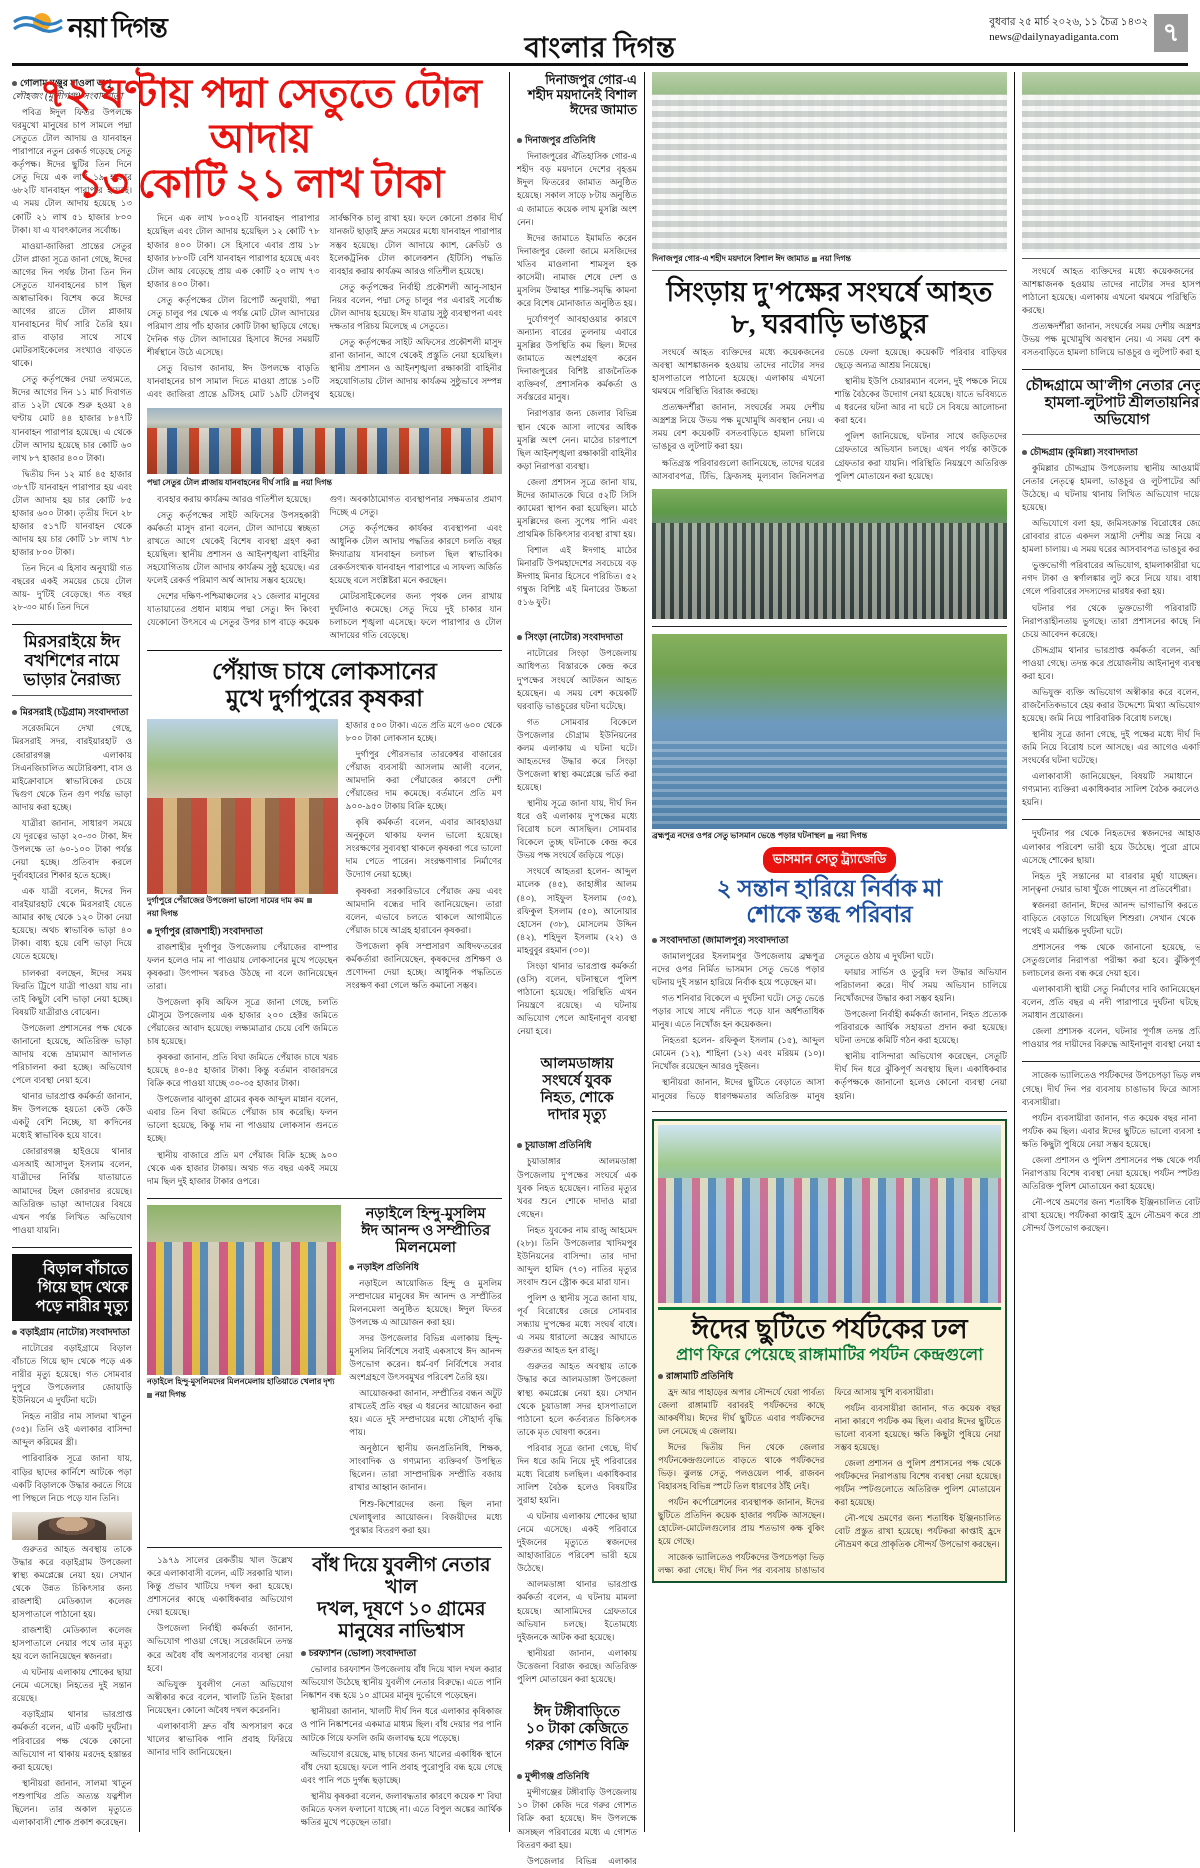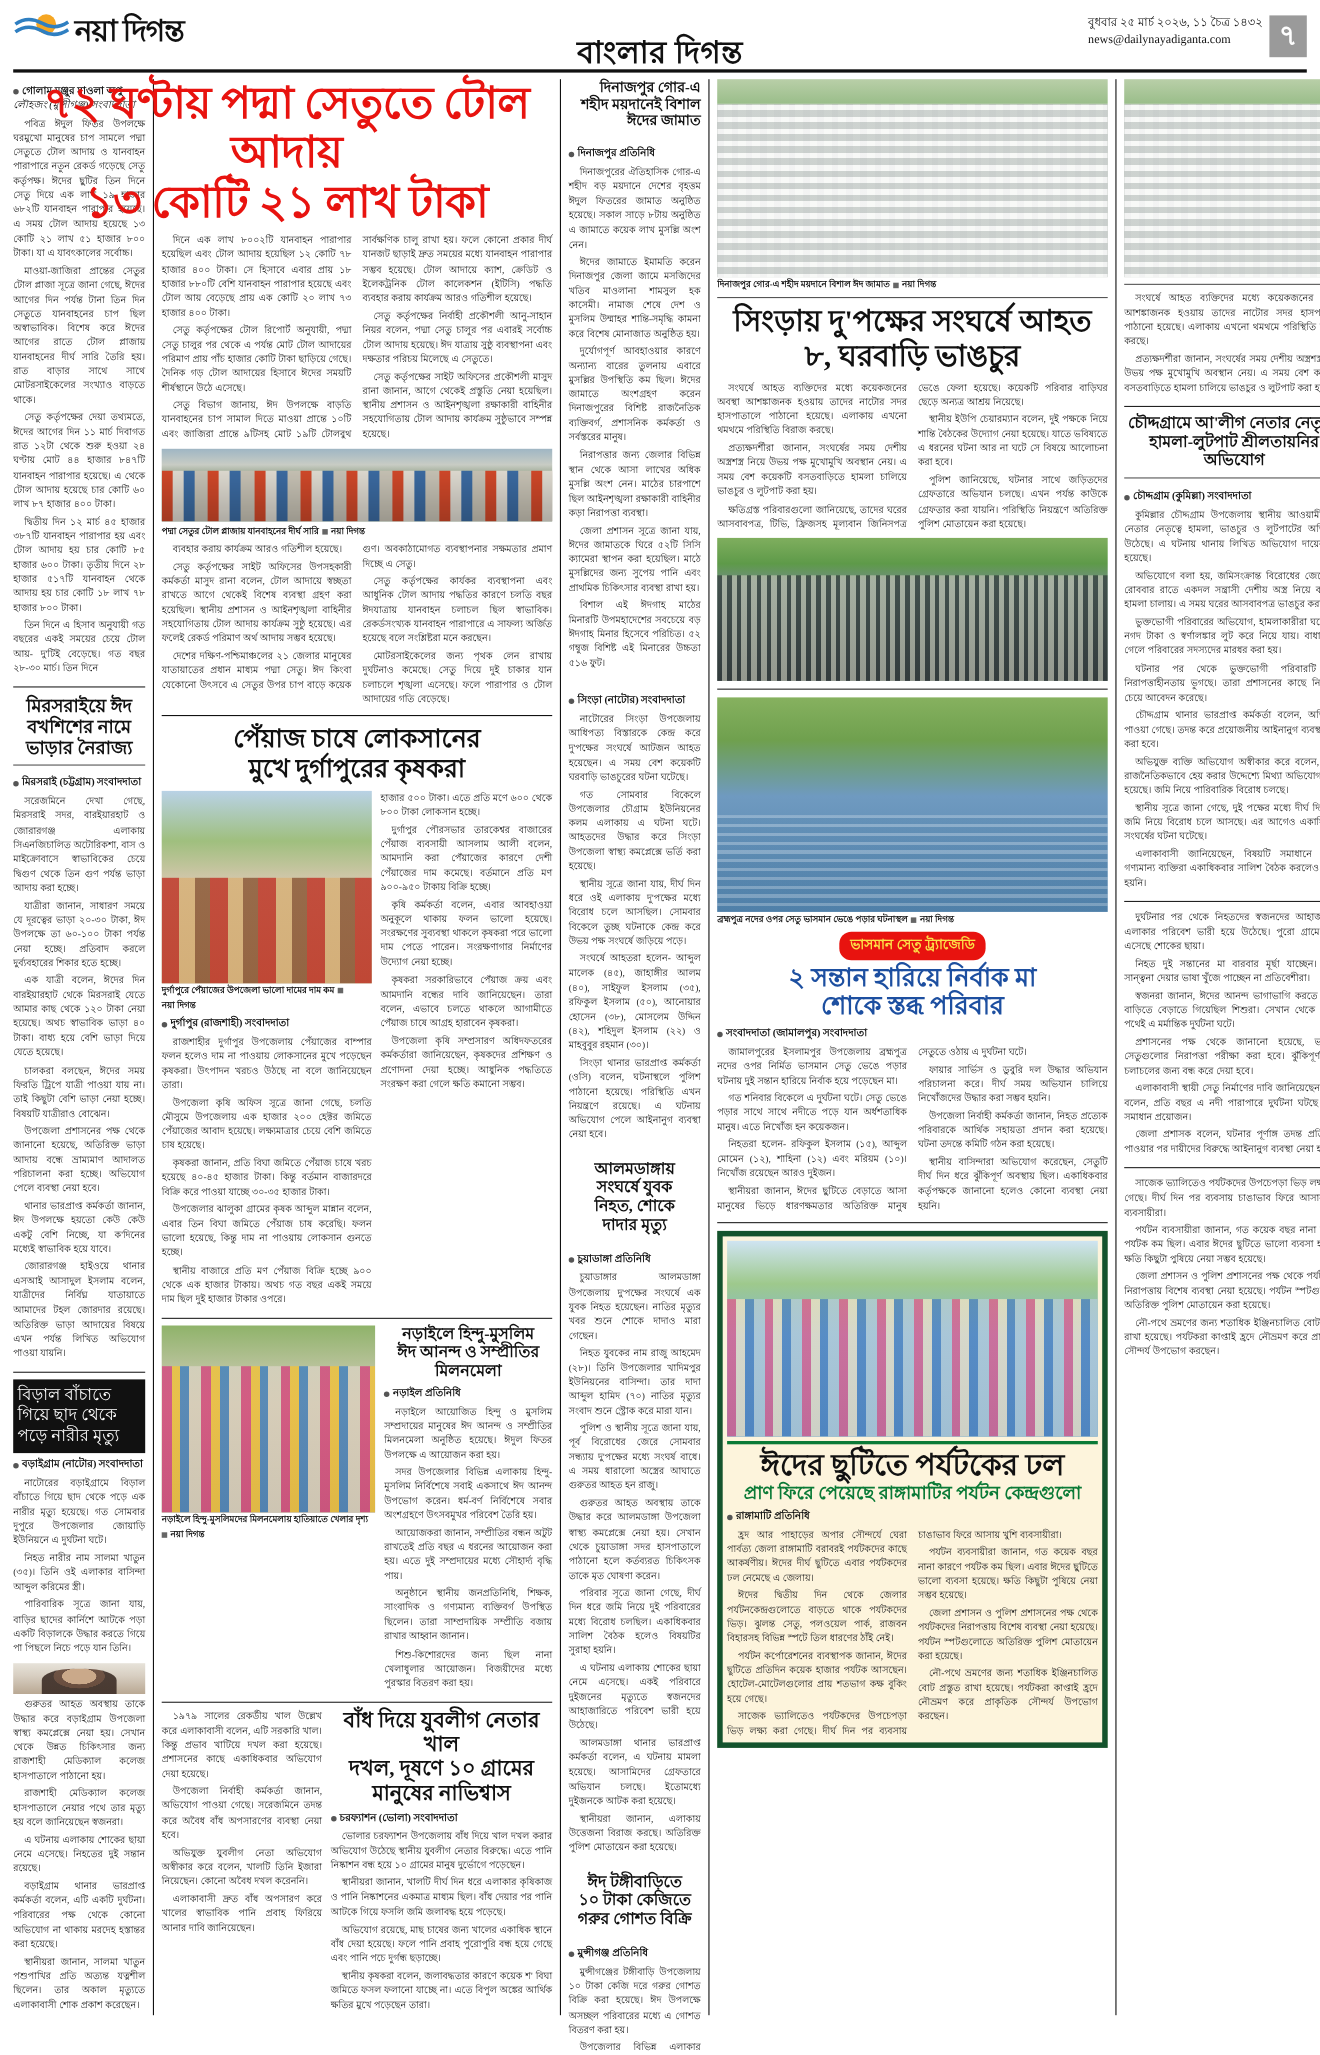--- a/index.html
+++ b/index.html
@@ -106,32 +106,32 @@
   
   .photo{width:100%;position:relative;overflow:hidden;background:#cfcfcf;}
   .cap{
     font-size:8px;font-weight:bold;margin-top:2px;line-height:1.3;
     display:flex;gap:3px;align-items:center;flex-wrap:wrap;
   }
   .cap .sq{width:5px;height:5px;background:#666;display:inline-block;}
 
   
   .blackbox{
-    background:#111;color:#fff;text-align:left;
-    font-weight:normal;font-size:15px;line-height:1.22;
+    background:#111;color:#fff;text-align:right;
+    font-weight:bold;font-size:15px;line-height:1.22;
     padding:6px 4px;
   }
   
-  .greenframe{border:5px solid #14532d;padding:4px;}
+  .greenframe{border:2px solid #14532d;padding:4px;}
   .tanbg{background:#fdf4dc;}
   .greenbar{height:3px;background:#0a7a36;margin:4px 0;}
   .green-txt{color:#0a7a36;}
 
   .redbadge{
-    background:#e8130f;color:#fde047;font-weight:bold;font-size:12.5px;
+    background:#e8130f;color:#ffffff;font-weight:bold;font-size:12.5px;
     padding:3px 10px;border-radius:11px;display:inline-block;
   }
 
   
   .ph-eid{
     background:
       linear-gradient(180deg,#b9cfa8 0%,#9bbe8b 12%,#cfd7cb 13%,#cfd7cb 100%);
   }
   .ph-eid::after{
     content:"";position:absolute;inset:13% 0 0 0;

